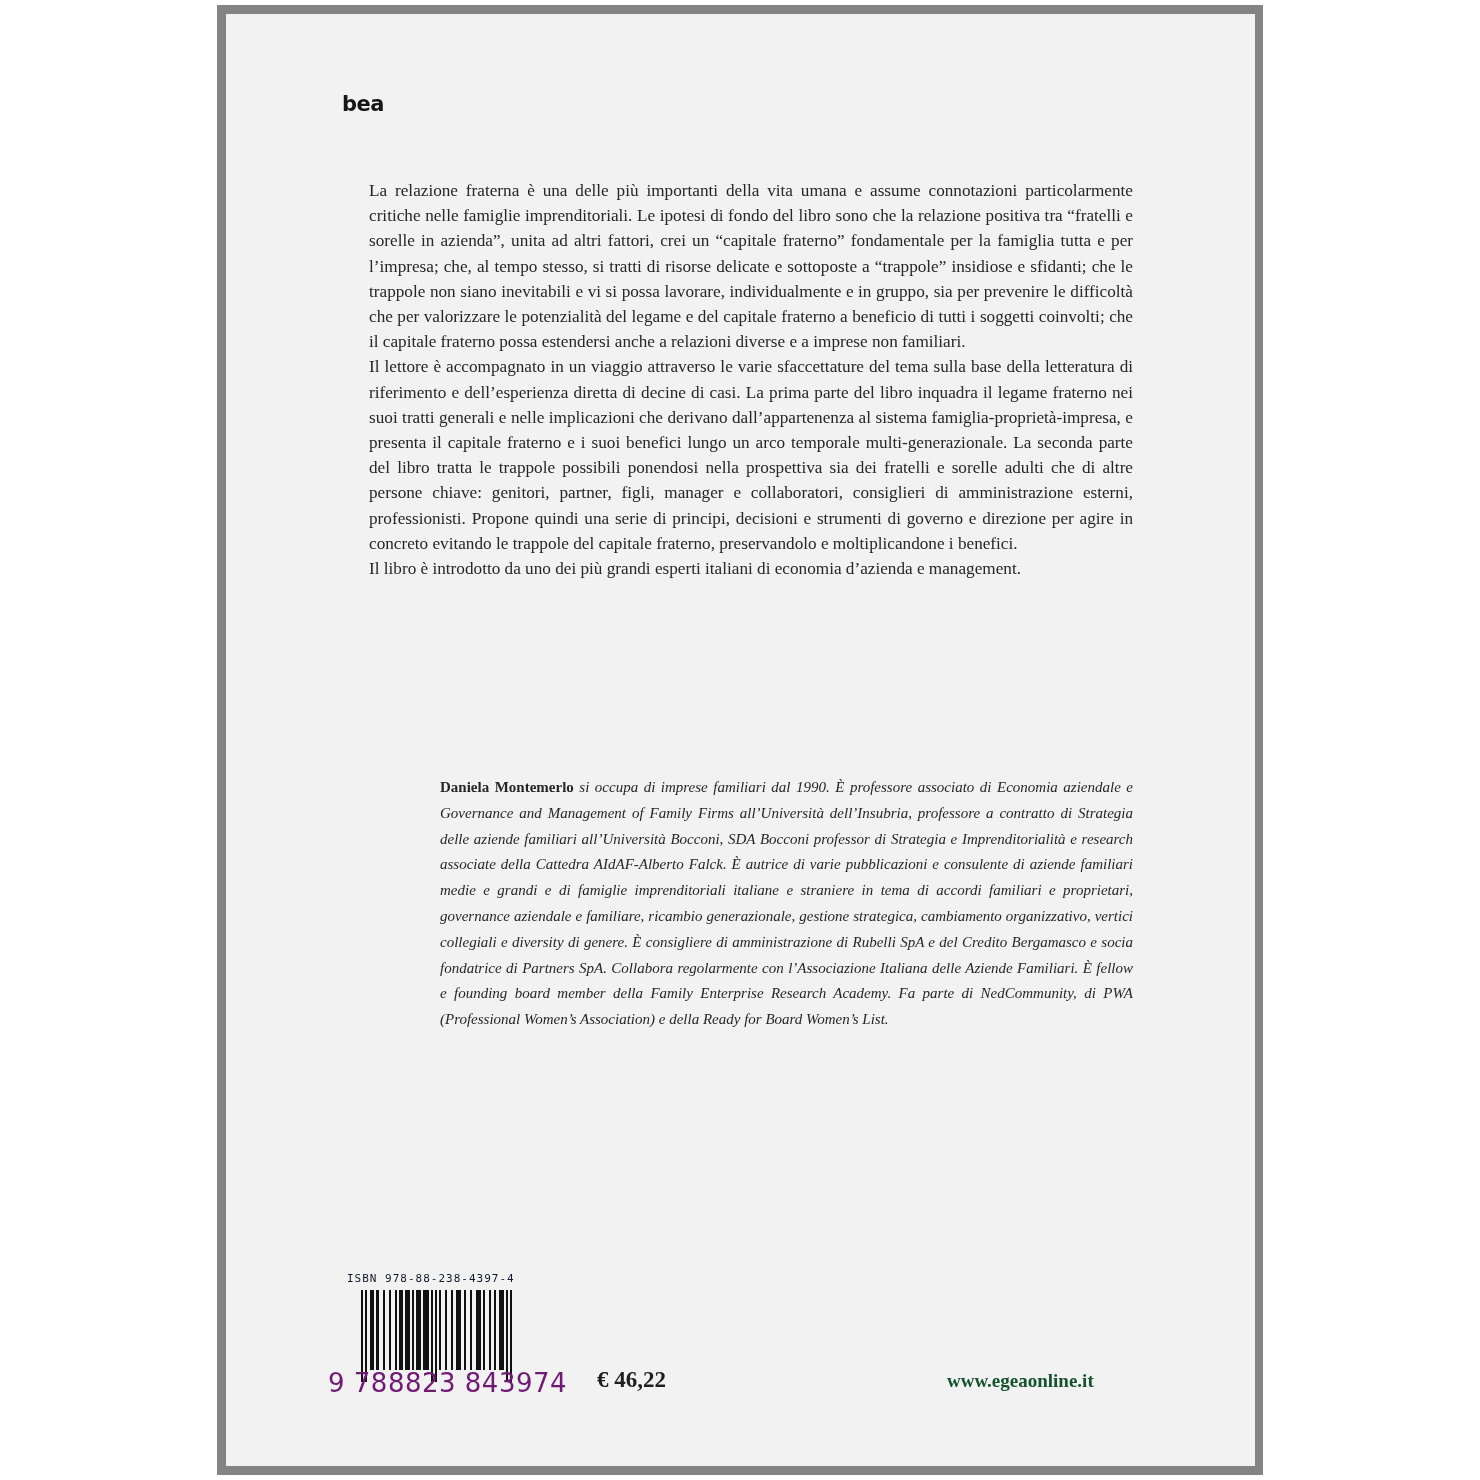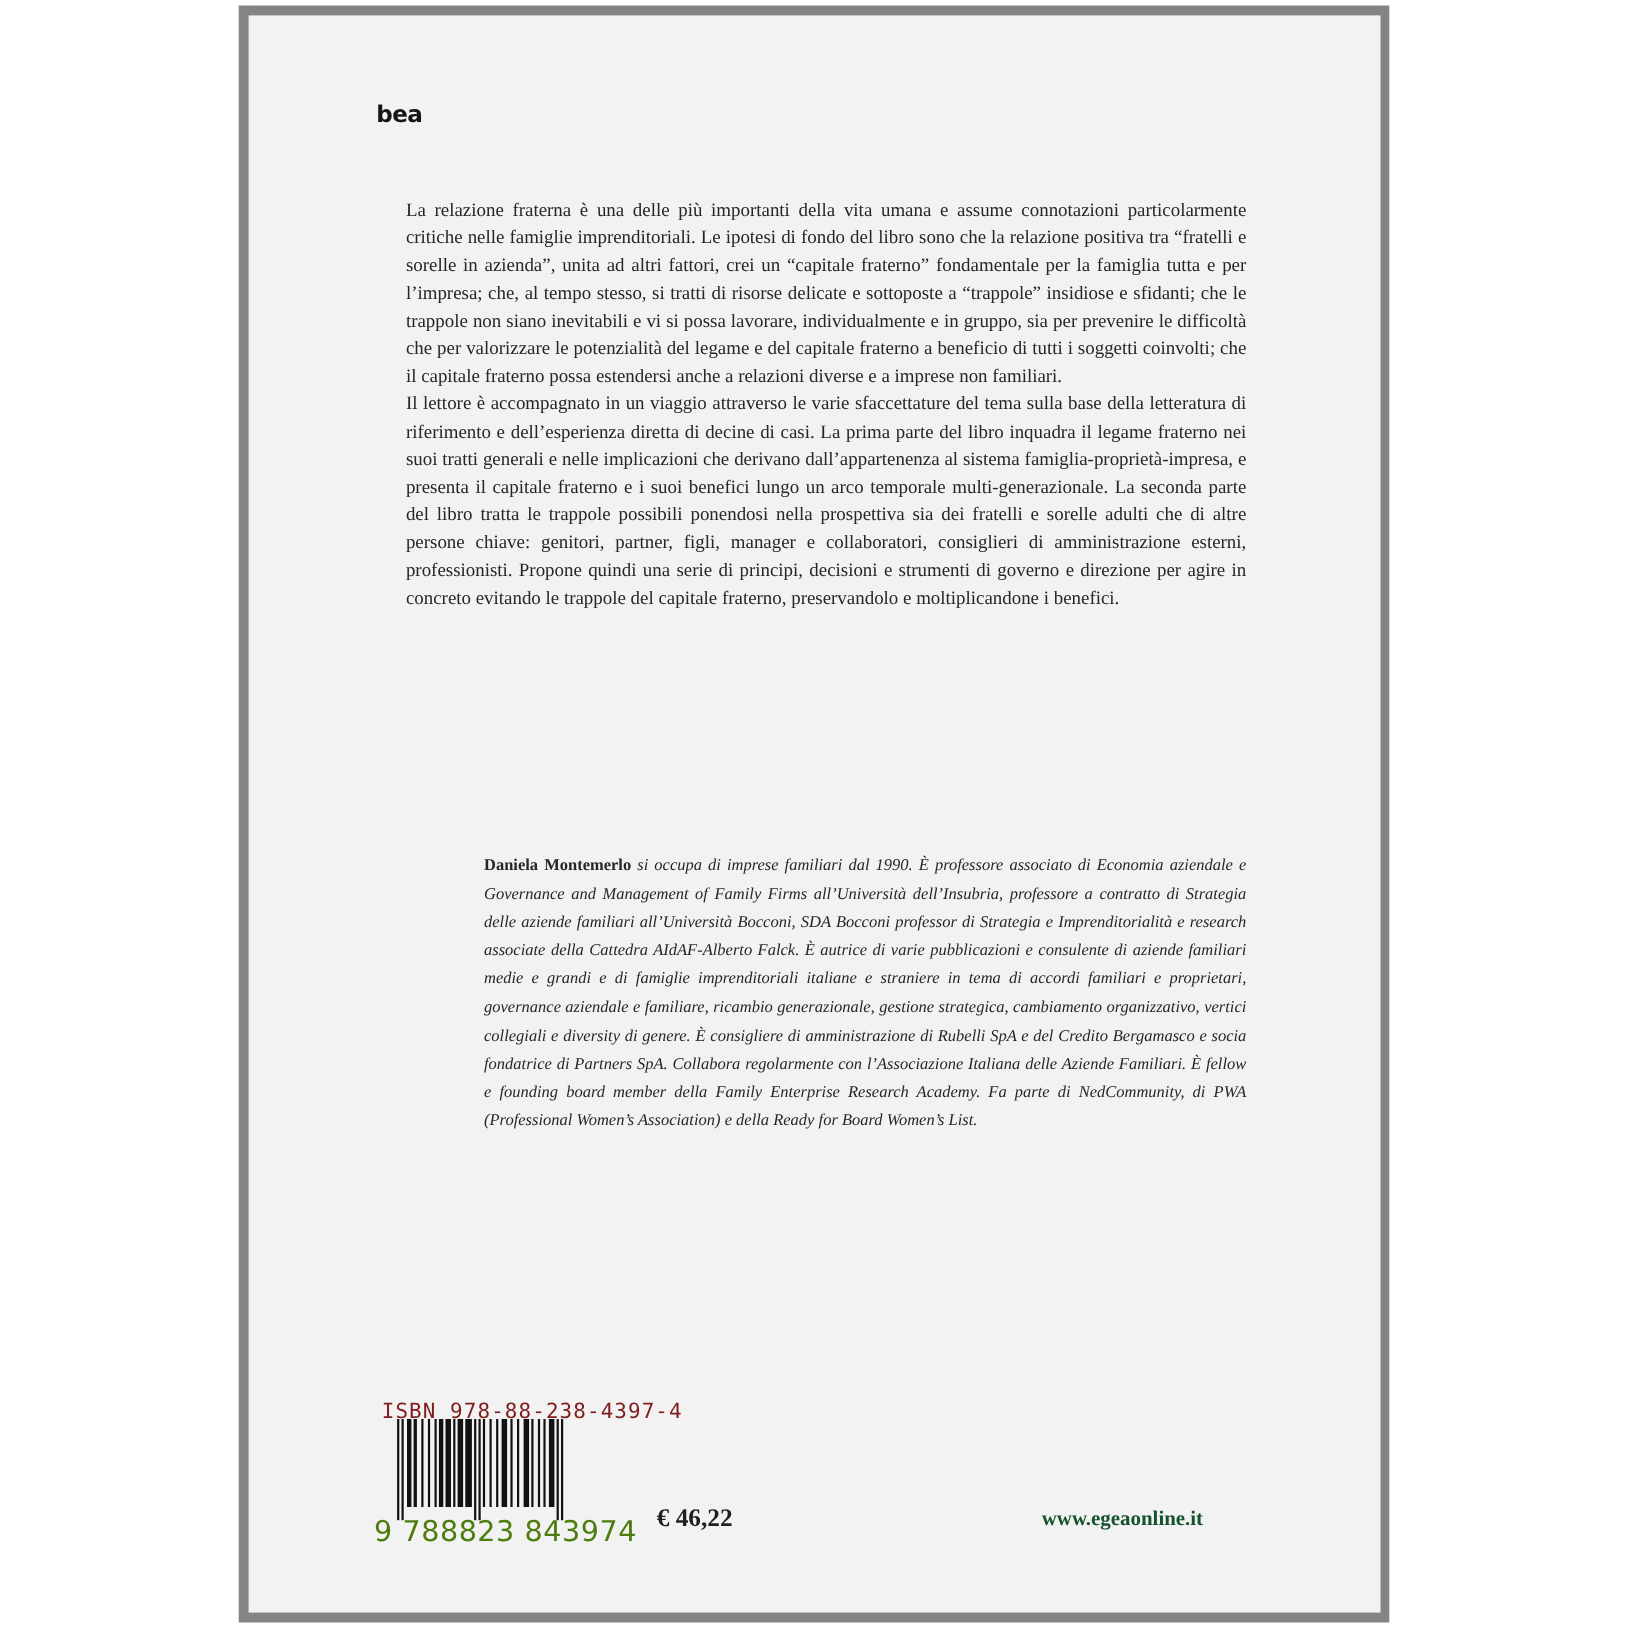--- a/index.html
+++ b/index.html
@@ -26,34 +26,33 @@
   }
   .blurb p { margin:0; text-indent:0; }
   .bio {
     position:absolute; left:440px; top:775px; width:693px;
     font-family:"Liberation Serif", serif; font-size:15px; line-height:25.8px;
     color:#262626; text-align:justify; font-style:italic;
   }
   .bio .author { font-style:normal; font-weight:bold; }
   .isbn-label {
     position:absolute; left:347px; top:1272px;
-    font-family:"DejaVu Sans Mono", monospace; font-size:19px; color:#7f1d1d; letter-spacing:1px;
+    font-family:"DejaVu Sans Mono", monospace; font-size:11px; color:#0f172a; letter-spacing:1px;
   }
   .barcode {
     position:absolute; left:361px; top:1290px; width:190px; height:85px;
     display:flex; align-items:flex-start;
   }
   .barcode span { display:block; background:#111; height:80px; }
   .barcode span.guard { height:92px; }
   .barcode span.gap { background:transparent; }
   .barcode-digits {
-    position:absolute; left:340px; top:1368px;
-    font-family:"DejaVu Sans", sans-serif; font-size:26px; color:#4d7c0f; letter-spacing:0.5px;
+    position:absolute; left:328px; top:1368px;
+    font-family:"DejaVu Sans", sans-serif; font-size:26px; color:#701a75; letter-spacing:0.5px;
     background:transparent;
-    margin-top:10px;
   }
   .price {
     position:absolute; left:597px; top:1367px;
     font-family:"Liberation Serif", serif; font-size:23px; font-weight:bold; color:#1f1f1f;
   }
   .website {
     position:absolute; left:947px; top:1370px;
     font-family:"Liberation Serif", serif; font-size:19px; font-weight:bold; color:#14532d;
   }
 </style>
@@ -61,20 +60,21 @@
 <body>
 
 <div class="frame"></div>
 <div class="page"></div>
 
 <div class="logo">bea</div>
 
 <div class="blurb">
   <p>La relazione fraterna è una delle più importanti della vita umana e assume connotazioni particolarmente critiche nelle famiglie imprenditoriali. Le ipotesi di fondo del libro sono che la relazione positiva tra “fratelli e sorelle in azienda”, unita ad altri fattori, crei un “capitale fraterno” fondamentale per la famiglia tutta e per l’impresa; che, al tempo stesso, si tratti di risorse delicate e sottoposte a “trappole” insidiose e sfidanti; che le trappole non siano inevitabili e vi si possa lavorare, individualmente e in gruppo, sia per prevenire le difficoltà che per valorizzare le potenzialità del legame e del capitale fraterno a beneficio di tutti i soggetti coinvolti; che il capitale fraterno possa estendersi anche a relazioni diverse e a imprese non familiari.</p>
   <p>Il lettore è accompagnato in un viaggio attraverso le varie sfaccettature del tema sulla base della letteratura di riferimento e dell’esperienza diretta di decine di casi. La prima parte del libro inquadra il legame fraterno nei suoi tratti generali e nelle implicazioni che derivano dall’appartenenza al sistema famiglia-proprietà-impresa, e presenta il capitale fraterno e i suoi benefici lungo un arco temporale multi-generazionale. La seconda parte del libro tratta le trappole possibili ponendosi nella prospettiva sia dei fratelli e sorelle adulti che di altre persone chiave: genitori, partner, figli, manager e collaboratori, consiglieri di amministrazione esterni, professionisti. Propone quindi una serie di principi, decisioni e strumenti di governo e direzione per agire in concreto evitando le trappole del capitale fraterno, preservandolo e moltiplicandone i benefici.</p>
+  <p>Il libro è introdotto da uno dei più grandi esperti italiani di economia d’azienda e management.</p>
 </div>
 
 <div class="bio"><span class="author">Daniela Montemerlo</span><span> si occupa di imprese familiari dal 1990. È professore associato di Economia aziendale e Governance and Management of Family Firms all’Università dell’Insubria, professore a contratto di Strategia delle aziende familiari all’Università Bocconi, SDA Bocconi professor di Strategia e Imprenditorialità e research associate della Cattedra AIdAF-Alberto Falck. È autrice di varie pubblicazioni e consulente di aziende familiari medie e grandi e di famiglie imprenditoriali italiane e straniere in tema di accordi familiari e proprietari, governance aziendale e familiare, ricambio generazionale, gestione strategica, cambiamento organizzativo, vertici collegiali e diversity di genere. È consigliere di amministrazione di Rubelli SpA e del Credito Bergamasco e socia fondatrice di Partners SpA. Collabora regolarmente con l’Associazione Italiana delle Aziende Familiari. È fellow e founding board member della Family Enterprise Research Academy. Fa parte di NedCommunity, di PWA (Professional Women’s Association) e della Ready for Board Women’s List.</span></div>
 
 <div class="isbn-label">ISBN 978-88-238-4397-4</div>
 
 <div class="barcode">
   <span class="guard" style="width:2px"></span>
     <span class="gap" style="width:2px"></span>
   <span class="guard" style="width:2px"></span>

